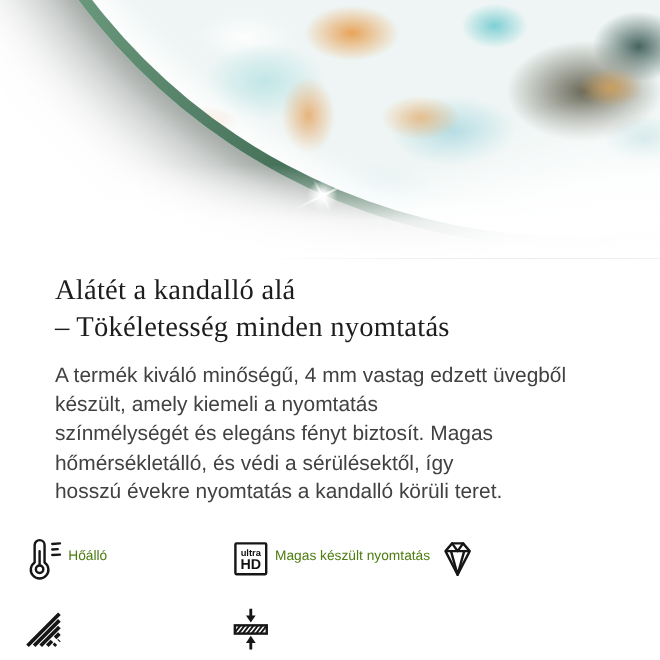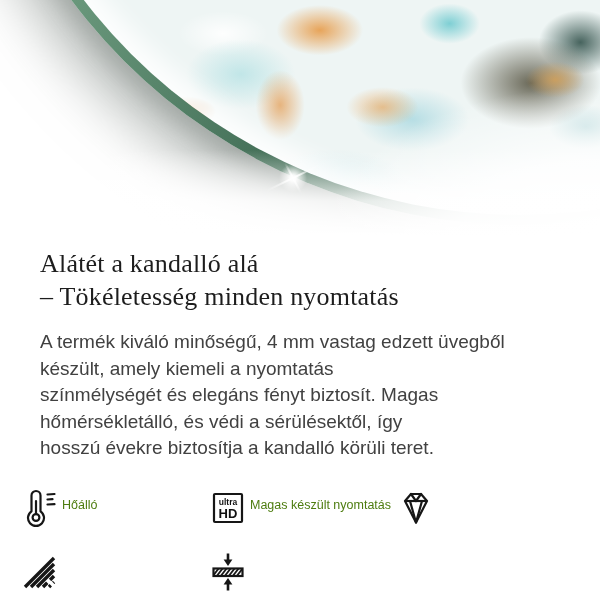--- a/index.html
+++ b/index.html
@@ -36,21 +36,21 @@
     background:radial-gradient(circle at 50% 50%, rgba(255,255,255,0.95) 0 3px, rgba(255,255,255,0.0) 14px);}
   .sparkle::before,.sparkle::after{content:"";position:absolute;left:50%;top:50%;background:linear-gradient(90deg,rgba(255,255,255,0),#ffffff 50%,rgba(255,255,255,0));}
   .sparkle::before{width:58px;height:2px;transform:translate(-50%,-50%) rotate(-26deg);}
   .sparkle::after{width:34px;height:2px;transform:translate(-50%,-50%) rotate(62deg);}
   .fade-bottom{position:absolute;left:0;right:0;bottom:0;height:85px;
     background:linear-gradient(to bottom, rgba(255,255,255,0) 0%, rgba(255,255,255,0.85) 60%, #ffffff 100%);}
   .fade-br{position:absolute;right:0;bottom:0;width:280px;height:150px;
     background:radial-gradient(ellipse at 100% 100%, #ffffff 0%, rgba(255,255,255,0.85) 35%, rgba(255,255,255,0) 70%);}
 
   
-  .content{padding:12px 40px 0 40px;}
+  .content{padding:12px 40px 0 50px;}
   h1{margin:0;font-family:"Liberation Serif",serif;font-weight:400;color:#1d1d1d;
      font-size:26px;line-height:33px;letter-spacing:0.2px;}
   .desc{margin-top:16px;color:#414141;font-size:19px;line-height:26.5px;}
 
   
   .features{margin:20px 18px 0;display:grid;grid-template-columns:repeat(3,1fr);row-gap:16px;}
   .feature{display:flex;flex-direction:row;align-items:center;}
   .icon-box{height:48px;display:flex;align-items:flex-end;justify-content:center;}
   .feature .label{margin-top:0;font-size:12.5px;color:#4d7c0f;line-height:15px;text-align:center;}
   svg{display:block;}
@@ -70,21 +70,21 @@
 </div>
 
 <div class="content">
   <h1>
     <span>Alátét a kandalló alá</span><br>
     <span>– Tökéletesség minden nyomtatás</span>
   </h1>
   <div class="desc">
     <div>A termék kiváló minőségű, 4 mm vastag edzett üvegből készült, amely kiemeli a nyomtatás</div>
     <div>színmélységét és elegáns fényt biztosít. Magas hőmérsékletálló, és védi a sérülésektől, így</div>
-    <div>hosszú évekre biztosítja a kandalló körüli teret.</div>
+    <div>hosszú évekre nyomtatás a kandalló körüli teret.</div>
   </div>
 </div>
 
 <div class="features">
 
   <div class="feature">
     <div class="icon-box">
       <svg width="44" height="44" viewBox="0 0 44 44">
         <path class="stroke round" d="M13.5 9.5 a4.5 4.5 0 0 1 9 0 v15.8 a8 8 0 1 1 -9 0 Z"></path>
         <circle class="stroke" cx="18" cy="31.5" r="3.4"></circle>

